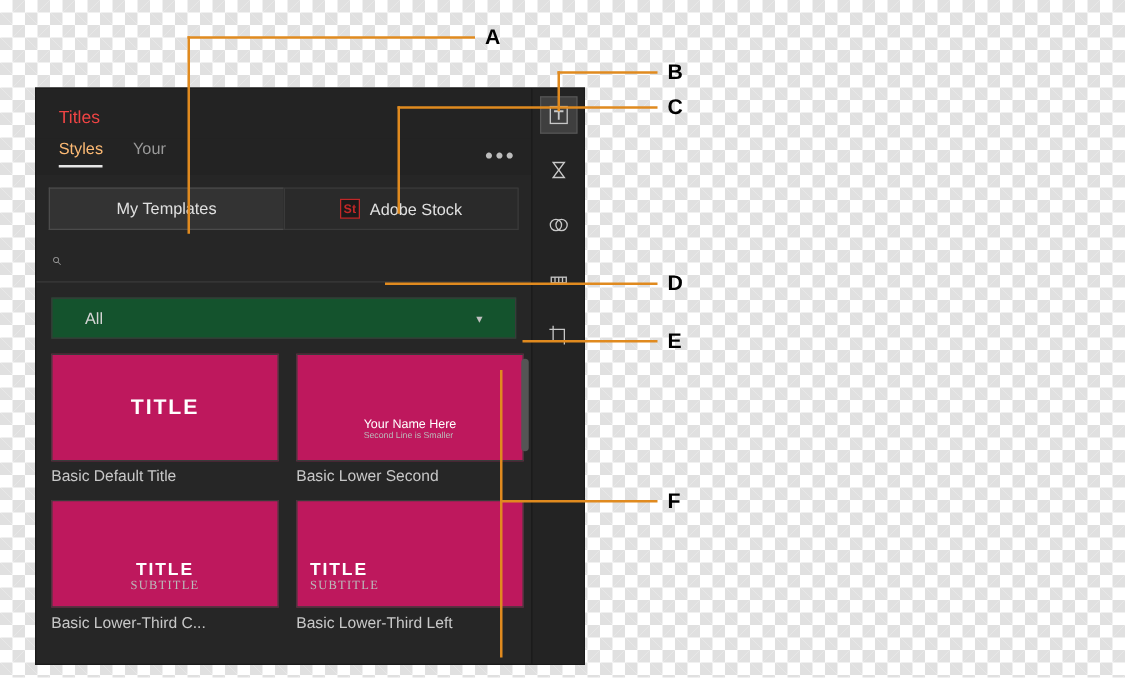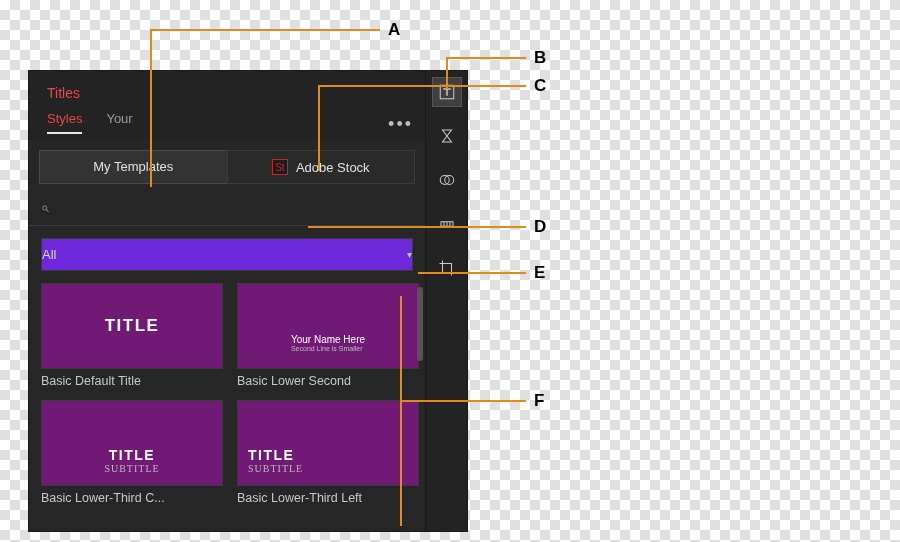--- a/index.html
+++ b/index.html
@@ -58,21 +58,21 @@
     display: flex;
     gap: 24px;
     padding: 0 18px 6px 18px;
     background:#232323;
   }
   .tab {
     padding-bottom: 6px;
     cursor: pointer;
     color:#9a9a9a;
   }
-  .tab.active { color:#ef4444; border-bottom: 2px solid #e6e6e6; }
+  .tab.active { color:#fdba74; border-bottom: 2px solid #e6e6e6; }
   .more-row {
     position: relative;
     height: 0;
   }
   .more-icon {
     position: absolute;
     right: 12px;
     top: -26px;
     color: #bdbdbd;
     font-size: 18px;
@@ -107,21 +107,21 @@
     gap:8px;
   }
   .stock-icon {
     display:inline-flex;
     width:16px;height:16px;
     align-items:center;justify-content:center;
     background:#1a1a1a;
     border:1px solid #c02828;
     color:#c02828;
     font-size:10px;
-    font-weight:normal;
+    font-weight:bold;
   }
 
   .search-row {
     display:flex;
     align-items:center;
     padding: 4px 12px 6px 12px;
     border-bottom: 1px solid #3a3a3a;
   }
   .search-icon {
     color:#9a9a9a;
@@ -137,22 +137,22 @@
     color:#e0e0e0;
     font-size:13px;
     padding:4px 0;
   }
 
   .filter-row {
     display:flex;
     align-items:center;
     justify-content:space-between;
     margin: 12px 12px 8px 12px;
-    padding: 8px 0;
-    background:#6d28d9;
+    padding: 8px 26px;
+    background:#14532d;
     border:1px solid #3a3a3a;
   }
   .chevron-down { color:#c0c0c0; font-size:10px; }
 
   .grid-wrap {
     flex:1;
     overflow:hidden;
     padding: 4px 6px 4px 12px;
     position:relative;
   }
@@ -161,21 +161,21 @@
     grid-template-columns: 1fr 1fr;
     gap: 10px 14px;
   }
   .template {
     display:flex;
     flex-direction:column;
   }
   .thumb {
     width:100%;
     height:86px;
-    background:#701a75;
+    background:#be185d;
     display:flex;
     flex-direction:column;
     align-items:center;
     justify-content:center;
     color:#fff;
     border:1px solid #3a3a3a;
   }
   .thumb .big { font-weight:900; font-size:17px; letter-spacing:1.5px;}
   .thumb .line1 { font-size:10px; font-weight:400;}
   .thumb .line2 { font-size:7px; color:#bbb; }

